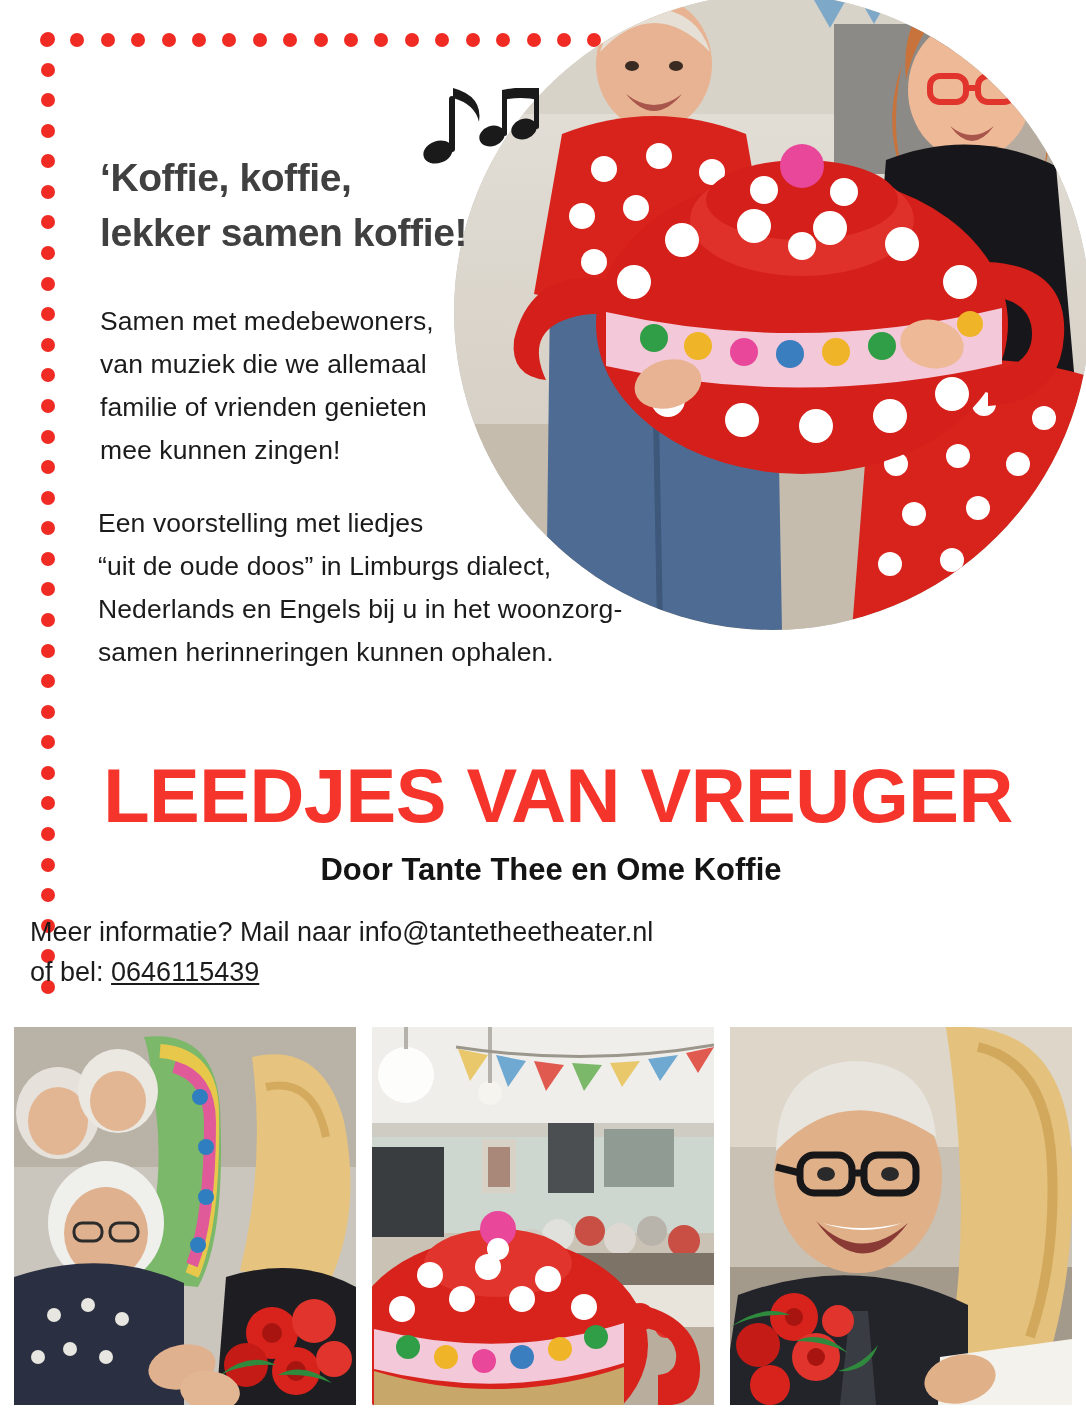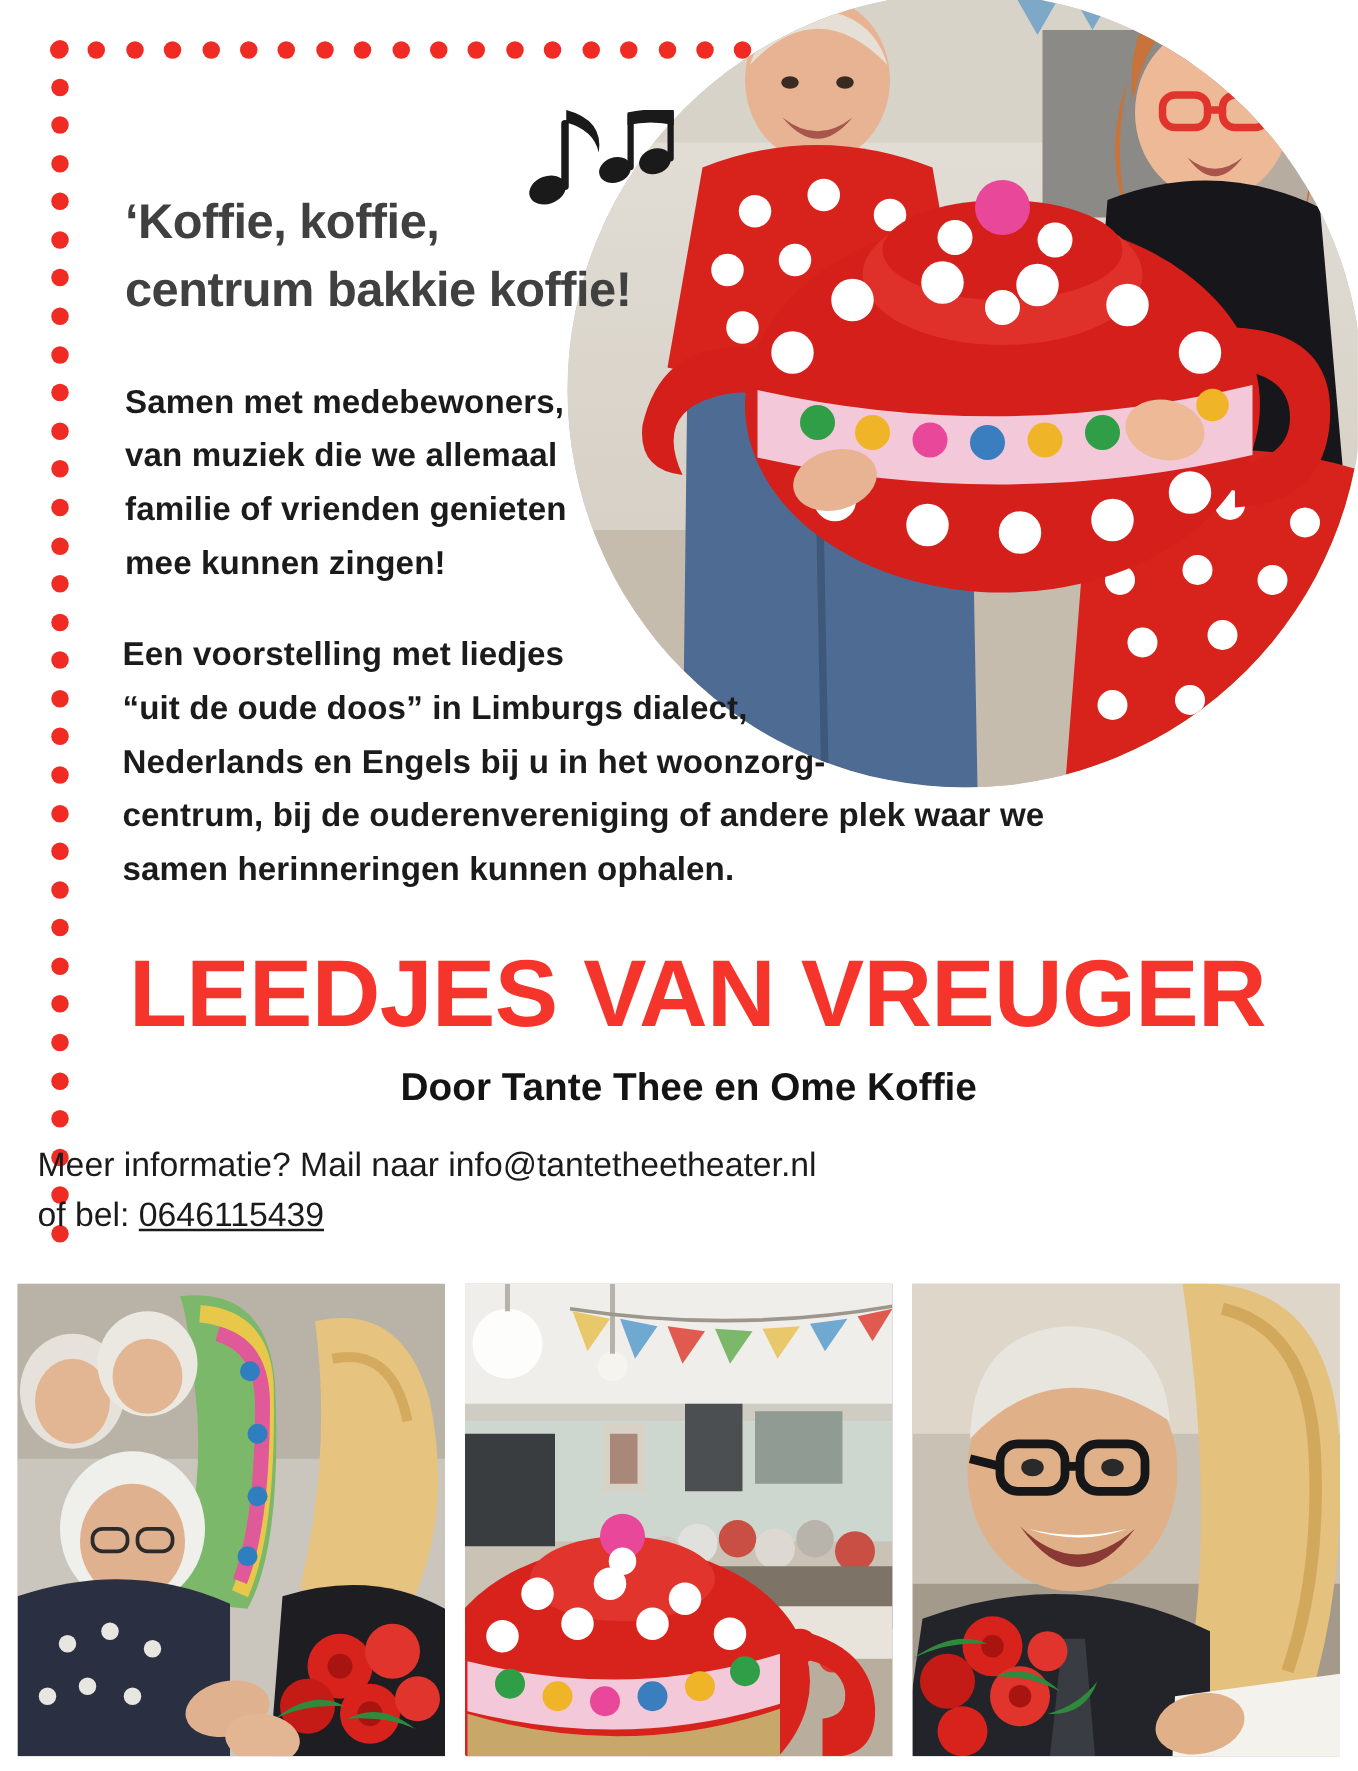--- a/index.html
+++ b/index.html
@@ -101,21 +101,21 @@
   .para-1 {
     left: 100px;
     top: 300px;
     width: 470px;
   }
   .para-2 {
     left: 98px;
     top: 502px;
     width: 900px;
   }
-  .para span { display: block; font-weight: bold; }
+  .para span { display: block; }
 
   
   .big-title {
     position: absolute;
     left: 0;
     top: 758px;
     width: 1086px;
     text-align: center;
     font-size: 76px;
     font-weight: bold;
@@ -376,35 +376,34 @@
         <ellipse cx="104" cy="41" rx="13" ry="10" transform="rotate(-20 104 41)"></ellipse>
         <rect x="82" y="2" width="5" height="46" rx="2.5"></rect>
         <rect x="114" y="0" width="5" height="41" rx="2.5"></rect>
         <path d="M82 2 q20 -4 37 -2 l0 12 q-18 -4 -37 0z"></path>
       </g>
     </svg>
   </div>
 
   <div class="headline">
     <span>‘Koffie, koffie,</span>
-    <span class="l2">centrum bakkie koffie!</span>
+    <span class="l2">lekker samen koffie!</span>
   </div>
 
   <div class="para para-1">
     <span>Samen met medebewoners,</span>
     <span>van muziek die we allemaal</span>
     <span>familie of vrienden genieten</span>
     <span>mee kunnen zingen!</span>
   </div>
 
   <div class="para para-2">
     <span>Een voorstelling met liedjes</span>
     <span>“uit de oude doos” in Limburgs dialect,</span>
     <span>Nederlands en Engels bij u in het woonzorg-</span>
-    <span>centrum, bij de ouderenvereniging of andere plek waar we</span>
     <span>samen herinneringen kunnen ophalen.</span>
   </div>
 
   <div class="big-title">LEEDJES VAN VREUGER</div>
   <div class="subtitle">Door Tante Thee en Ome Koffie</div>
 
   <div class="contact-line contact-1">Meer informatie? Mail naar info@tantetheetheater.nl</div>
   <div class="contact-line contact-2"><span>of bel: </span><span class="phone">0646115439</span></div>
 
   <div class="strip">

